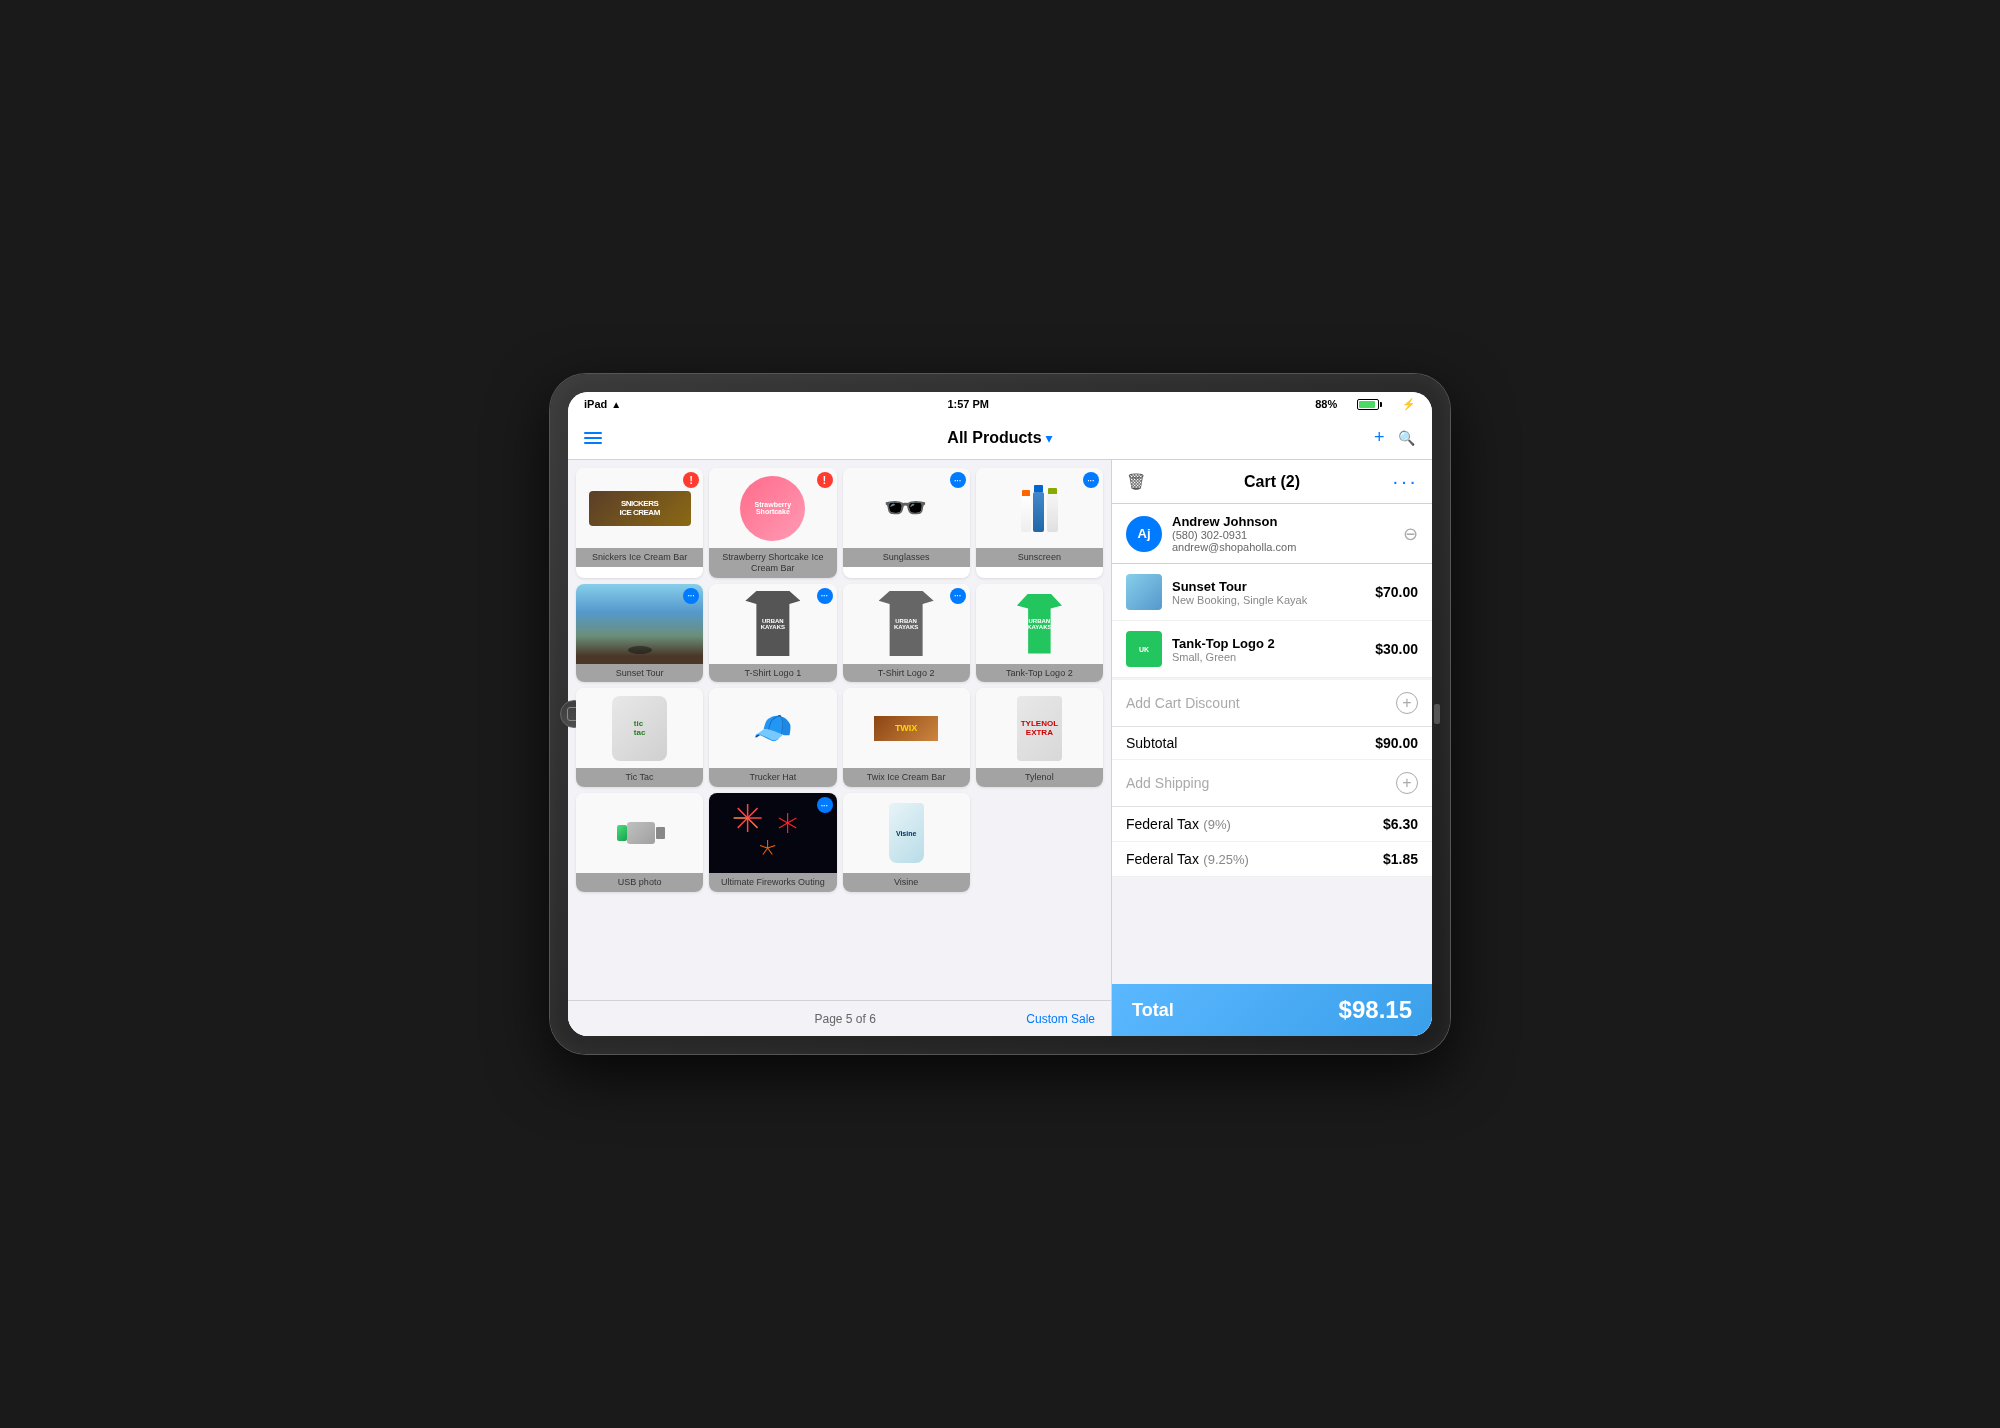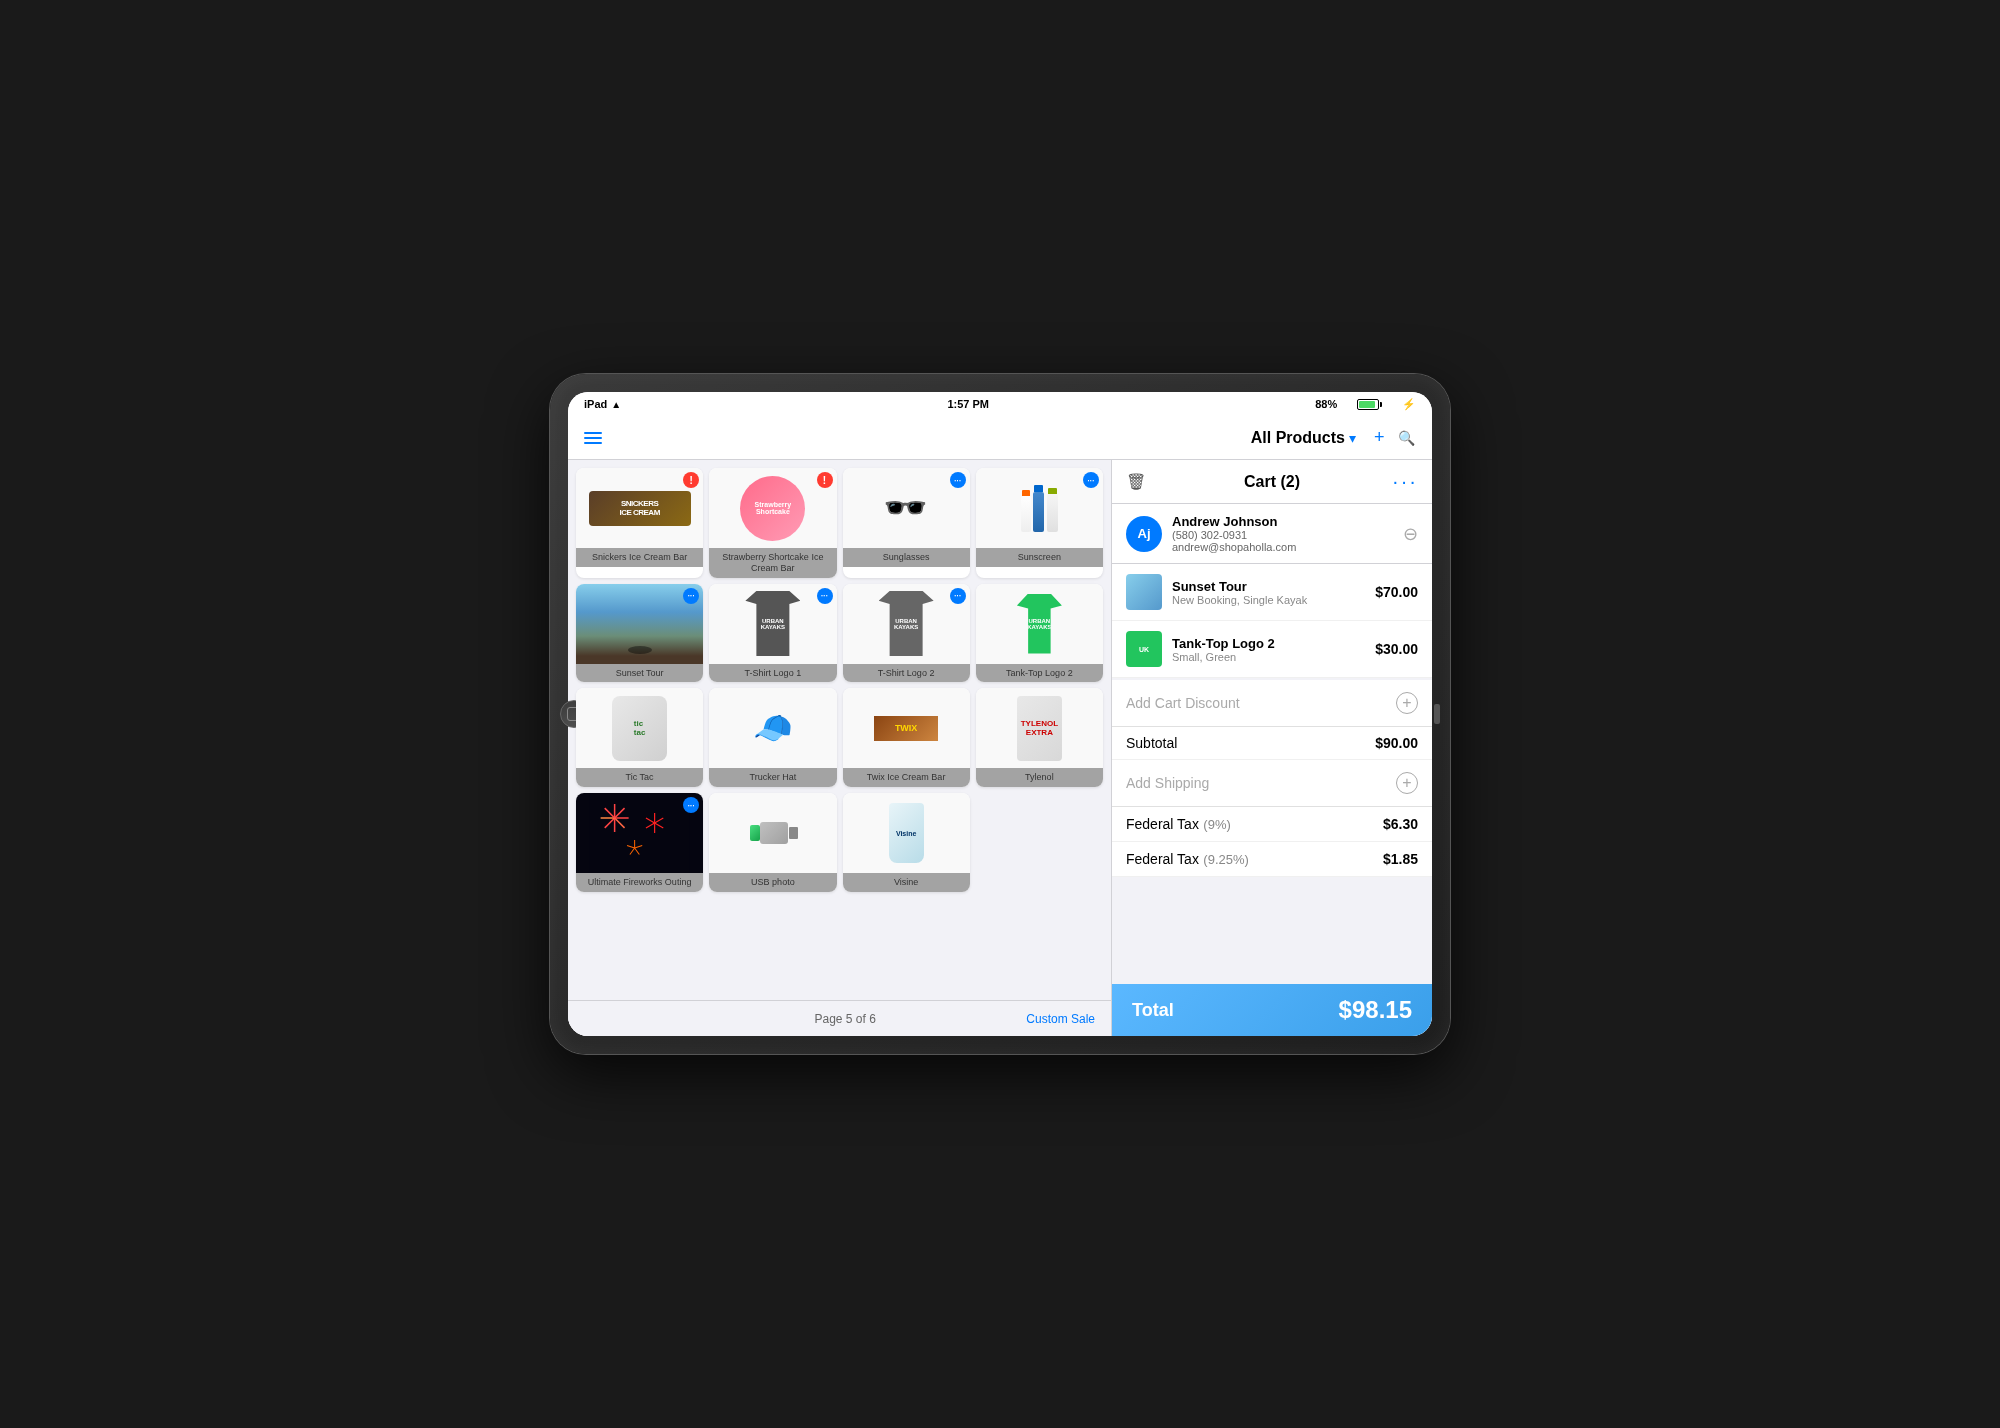--- a/index.html
+++ b/index.html
@@ -110,21 +110,21 @@
     .hamburger-icon span {
       display: block;
       width: 18px;
       height: 2px;
       background: #007aff;
       border-radius: 1px;
     }
     .navbar-center {
       flex: 1;
       display: flex;
-      justify-content: flex-end;
+      justify-content: center;
       align-items: center;
       gap: 4px;
     }
     .navbar-title {
       font-size: 16px;
       font-weight: 600;
       color: #000;
     }
     .navbar-chevron {
       color: #007aff;
@@ -832,20 +832,31 @@
             </div>
 
             <div class="product-card">
               <div class="product-image-area">
                 <div class="img-tylenol">TYLENOL<br>EXTRA</div>
               </div>
               <div class="product-name">Tylenol</div>
             </div>
 
             <div class="product-card">
+              <div class="product-image-area">
+                <div class="usb-drive">
+                  <div class="usb-cap"></div>
+                  <div class="usb-body"></div>
+                  <div class="usb-connector"></div>
+                </div>
+              </div>
+              <div class="product-name">USB photo</div>
+            </div>
+
+            <div class="product-card">
               <div class="product-image-area" style="padding:0;">
                 <div class="product-badge badge-blue" style="font-size:7px;z-index:3;">···</div>
                 <div class="fireworks-scene">
                   <svg width="100%" height="100%" viewBox="0 0 100 80" xmlns="http://www.w3.org/2000/svg">
                     <rect width="100" height="80" fill="#050510"></rect>
 
                     <g transform="translate(25,25)">
                       <line x1="0" y1="0" x2="0" y2="-14" stroke="#ff4444" stroke-width="1.5" transform="rotate(0)"></line>
                       <line x1="0" y1="0" x2="0" y2="-14" stroke="#ff4444" stroke-width="1.5" transform="rotate(45)"></line>
                       <line x1="0" y1="0" x2="0" y2="-14" stroke="#ff4444" stroke-width="1.5" transform="rotate(90)"></line>
@@ -873,31 +884,20 @@
                       <line x1="0" y1="0" x2="0" y2="-8" stroke="#ff6600" stroke-width="1" transform="rotate(288)"></line>
                     </g>
                   </svg>
                 </div>
               </div>
               <div class="product-name">Ultimate Fireworks Outing</div>
             </div>
 
             <div class="product-card">
               <div class="product-image-area">
-                <div class="usb-drive">
-                  <div class="usb-cap"></div>
-                  <div class="usb-body"></div>
-                  <div class="usb-connector"></div>
-                </div>
-              </div>
-              <div class="product-name">USB photo</div>
-            </div>
-
-            <div class="product-card">
-              <div class="product-image-area">
                 <div class="img-visine">Visine</div>
               </div>
               <div class="product-name">Visine</div>
             </div>
 
           </div>
 
           <div class="pagination-bar">
             <div style="width:80px;"></div>
             <span class="pagination-text">Page 5 of 6</span>

